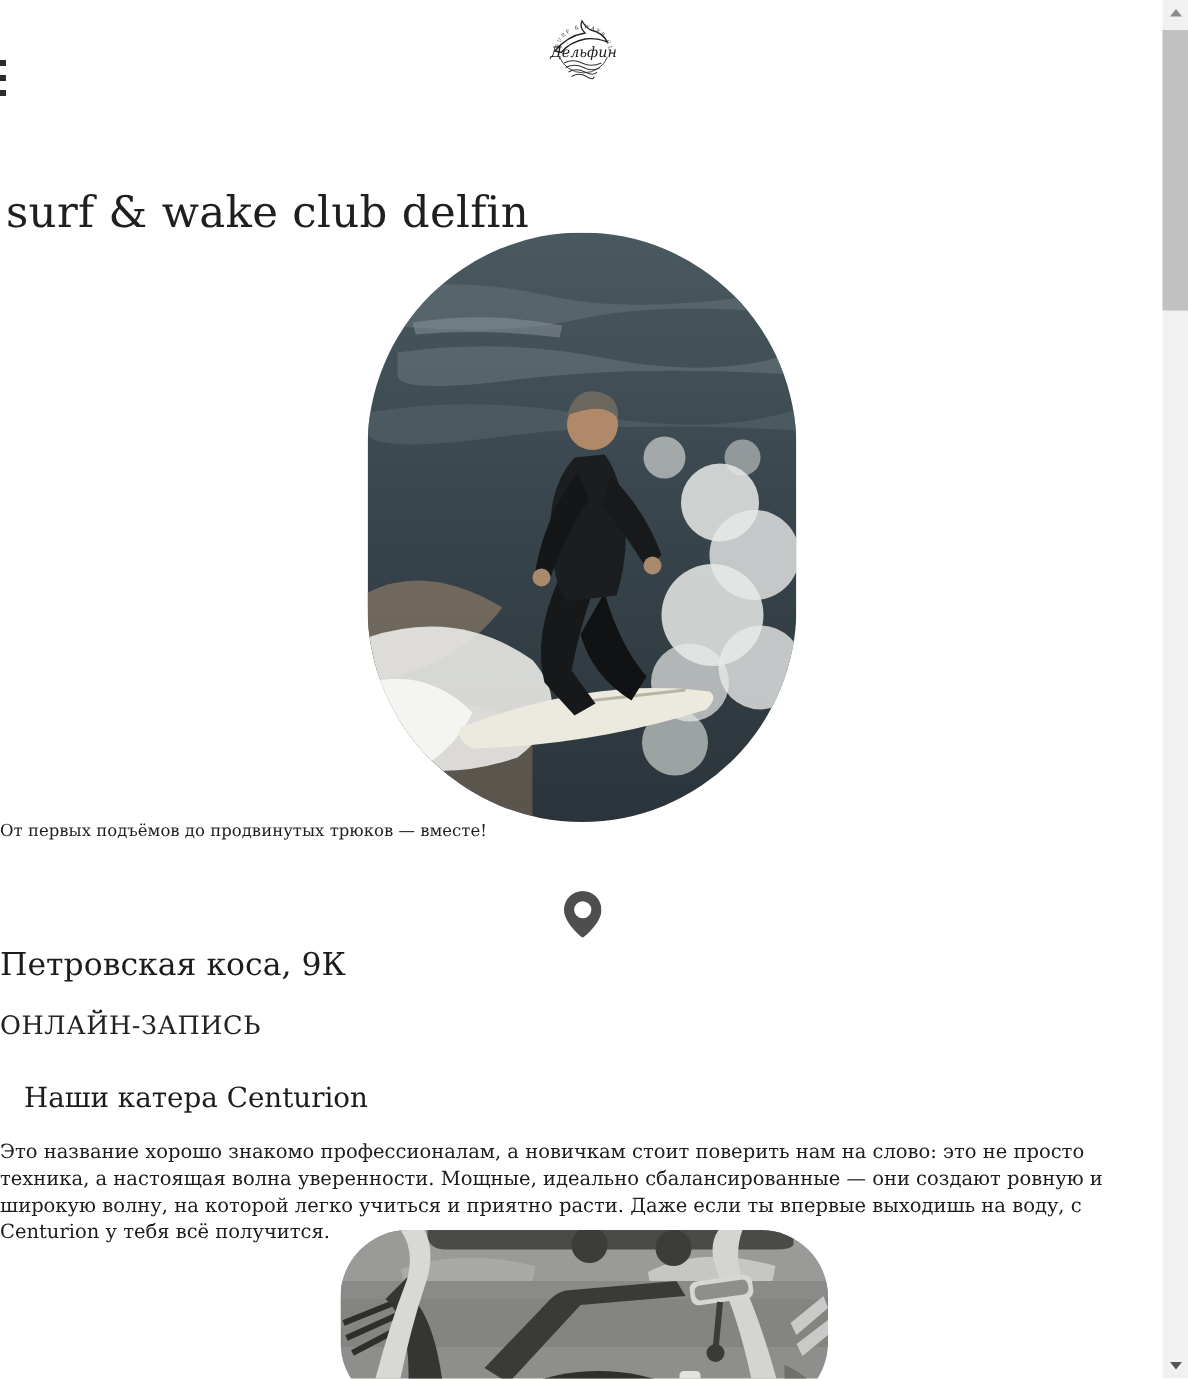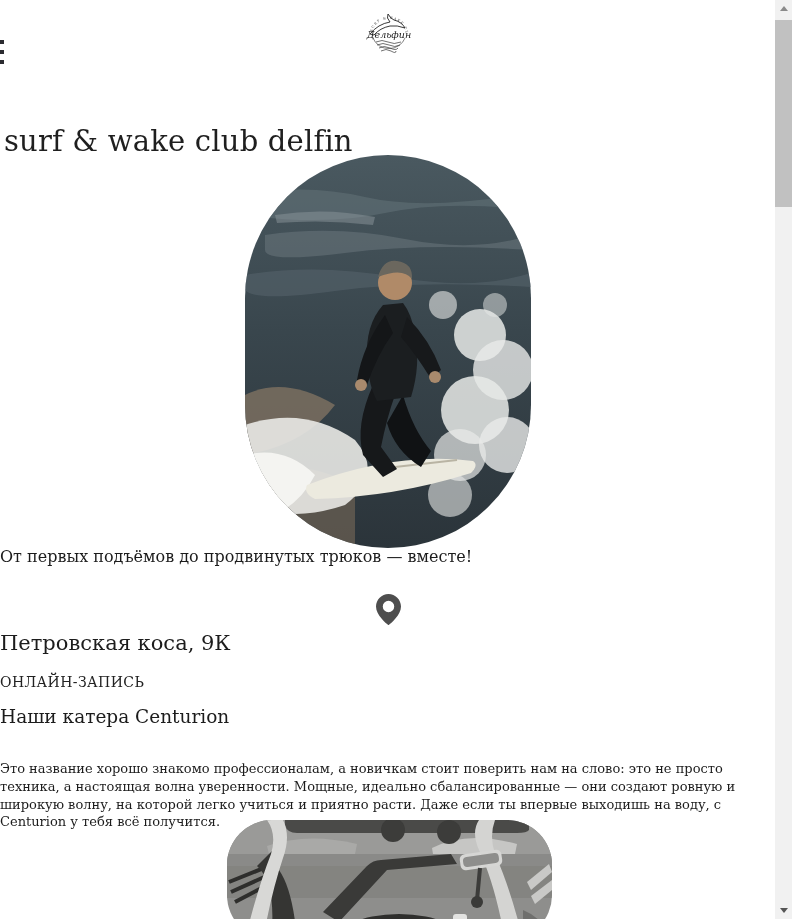--- a/index.html
+++ b/index.html
@@ -8,24 +8,24 @@
     background:#ffffff;
     font-family:"DejaVu Serif", serif;
     color:#222222;
   }
   
   .menu{position:absolute;left:0;top:40px;width:6px;}
   .menu .bar{width:4px;height:4px;background:#2b2b30;margin-bottom:6px;}
   .logo{position:absolute;left:363px;top:11px;width:52px;height:48px;}
   
   .title{position:absolute;left:0;top:120px;font-size:29px;font-weight:normal;margin:4px;letter-spacing:.2px;color:#1f1f1f;}
-  .caption{position:absolute;left:0;top:547px;font-size:16px;margin:0;color:#1c1c1c;text-align:right;}
+  .caption{position:absolute;left:0;top:547px;font-size:11px;margin:0;color:#1c1c1c;text-align:right;}
   .address{position:absolute;left:0;top:631px;font-size:21px;font-weight:normal;margin:0;color:#1c1c1c;}
-  .booking{position:absolute;left:0;top:674px;font-size:14px;letter-spacing:.4px;color:#222;text-decoration:none;cursor:pointer;}
-  .boats-heading{position:absolute;left:0;top:706px;font-size:18.5px;font-weight:normal;margin:0;color:#1c1c1c;}
+  .booking{position:absolute;left:0;top:674px;font-size:17px;letter-spacing:.4px;color:#222;text-decoration:none;cursor:pointer;}
+  .boats-heading{position:absolute;left:0;top:706px;font-size:18.5px;font-weight:normal;margin:16px;color:#1c1c1c;}
   .boats-text{position:absolute;left:0;top:760px;width:777px;font-size:13px;line-height:17.8px;margin:0;color:#1c1c1c;}
   
   .hero{position:absolute;left:245px;top:155px;width:286px;height:393px;border-radius:143px;overflow:hidden;}
   .hero svg{display:block;width:100%;height:100%;}
   .pin{position:absolute;left:376px;top:594px;width:25px;height:31px;}
   .boat{position:absolute;left:227px;top:820px;width:325px;height:120px;border-radius:45px;overflow:hidden;}
   .boat svg{display:block;width:100%;height:100%;}
   
   .scrollbar{position:absolute;right:0;top:0;width:17px;height:919px;background:#f1f1f1;}
   .scroll-thumb{position:absolute;left:0;top:20px;width:17px;height:187px;background:#c1c1c1;cursor:pointer;}

